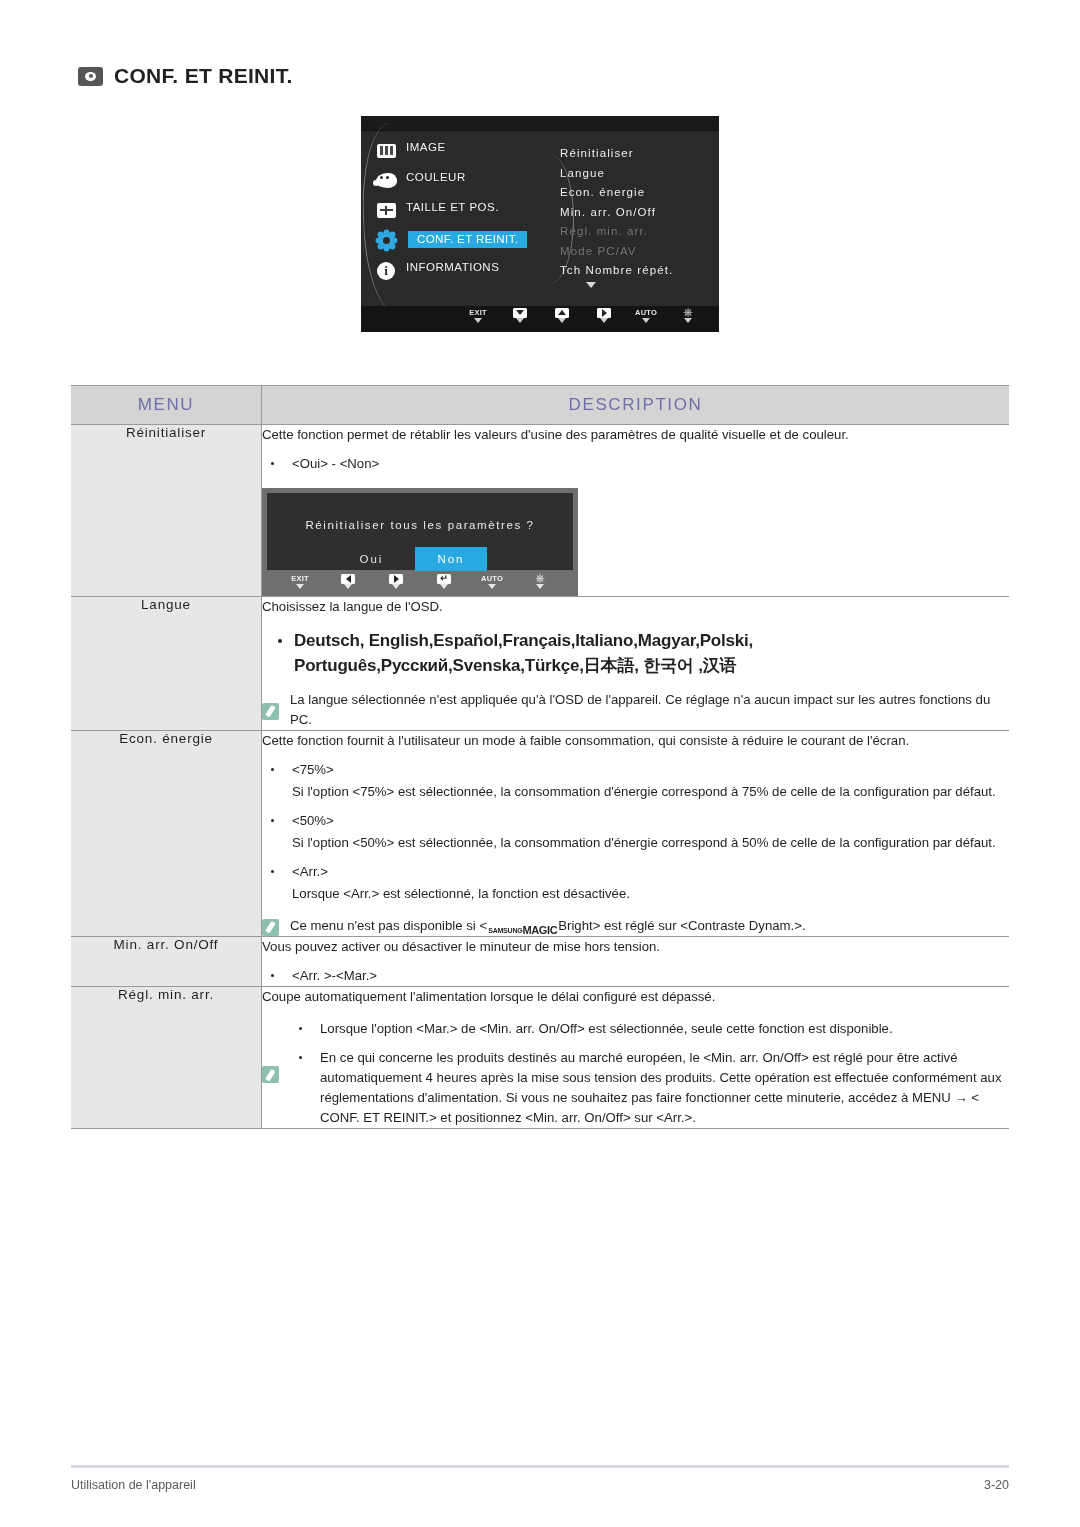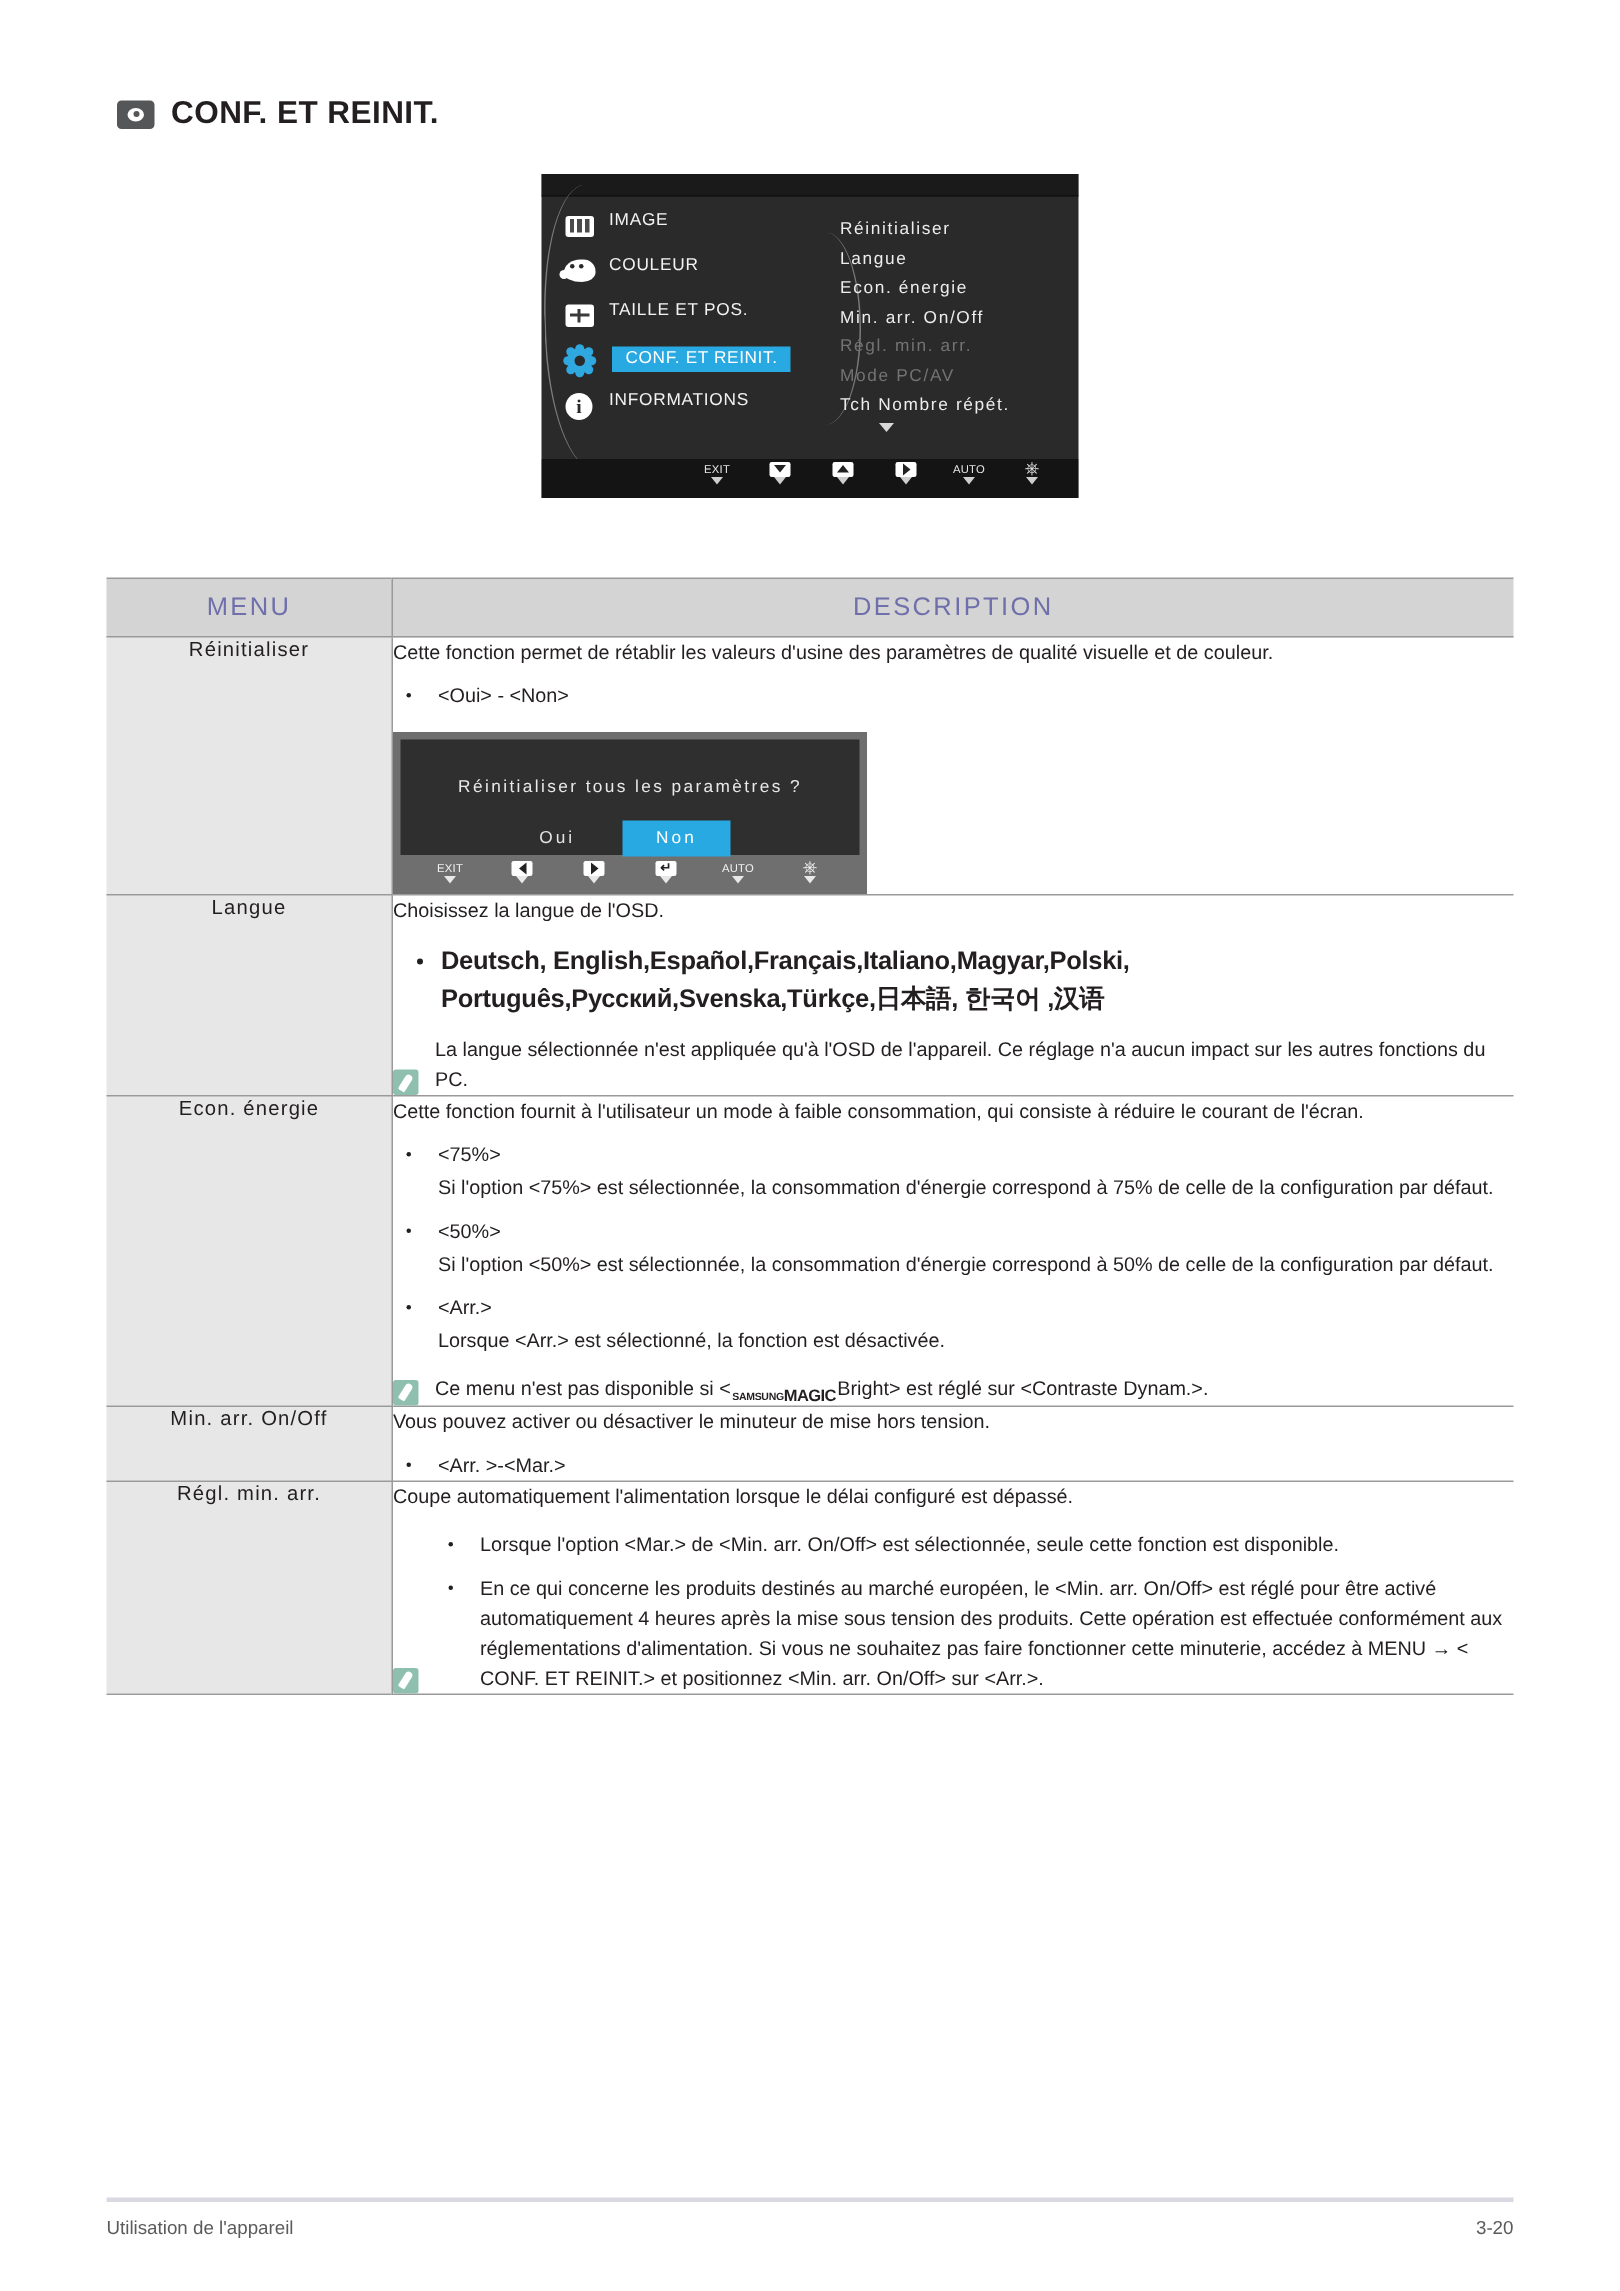--- a/index.html
+++ b/index.html
@@ -271,21 +271,21 @@
     display: flex;
     flex-direction: column;
     align-items: center;
     padding-top: 2px;
   }
   .osd-btn .lbl {
     font-size: 7.5px;
     color: #e6e6e6;
     letter-spacing: 0.2px;
     line-height: 9px;
-    font-weight: normal;
+    font-weight: bold;
   }
   .osd-btn .glyph {
     height: 9px;
     display: flex;
     align-items: center;
     justify-content: center;
   }
   .osd-btn .caret {
     margin-top: 1px;
     width: 0; height: 0;
@@ -374,21 +374,21 @@
   }
   .sub {
     margin: 2px 0 0 30px;
   }
 
   
   .note {
     display: flex;
     gap: 11px;
     margin-top: 12px;
-    align-items: flex-end;
+    align-items: center;
   }
   .note-icon {
     flex: none;
     width: 17px; height: 17px;
     background: #8fbfae;
     border-radius: 2px;
     position: relative;
     margin-top: 2px;
   }
   .note-icon::before {

